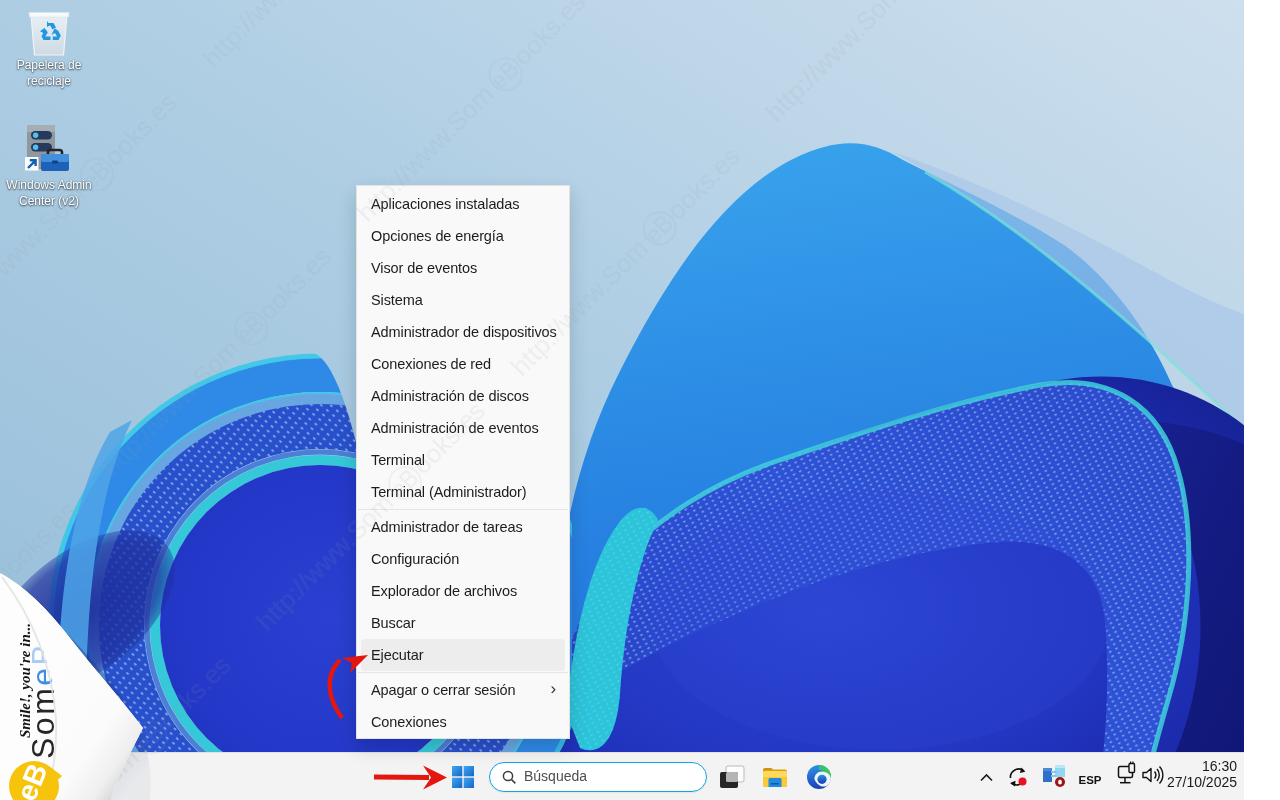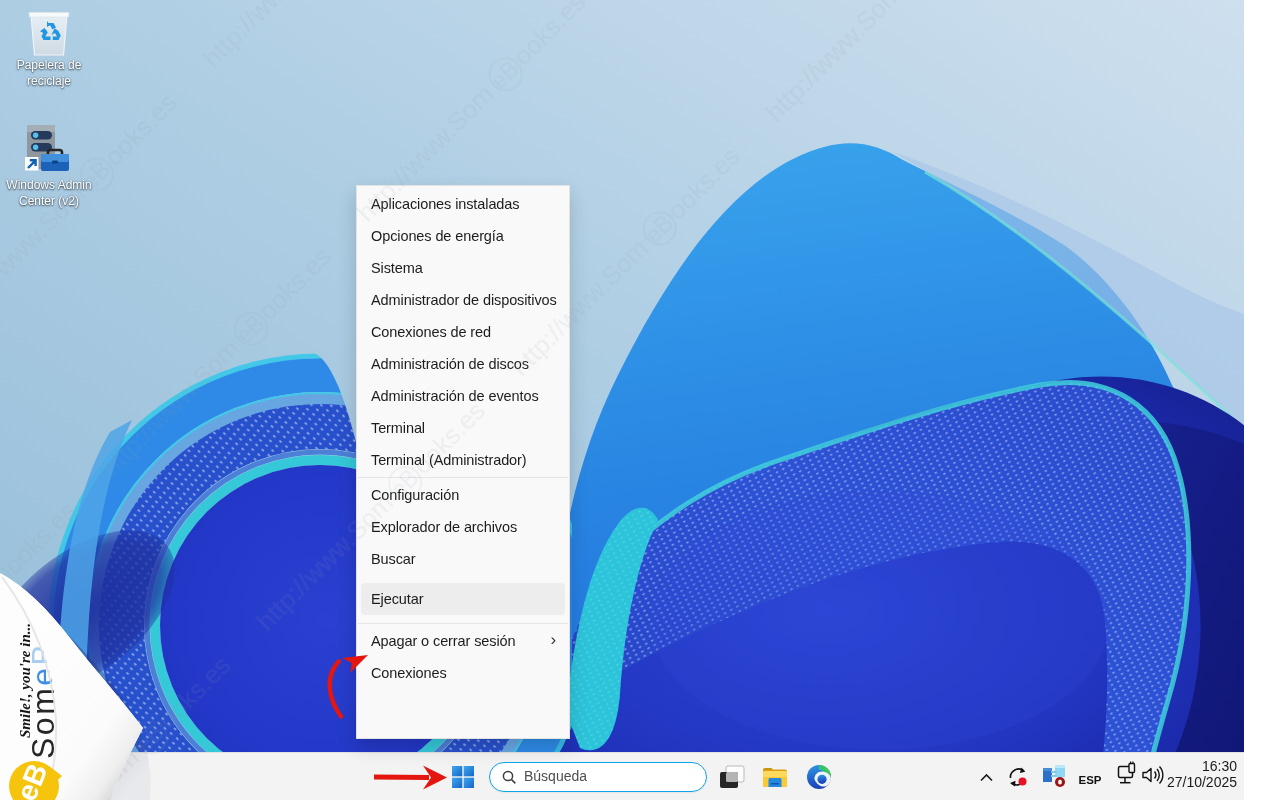--- a/index.html
+++ b/index.html
@@ -6,21 +6,21 @@
     font-family:"Liberation Sans",sans-serif;}
   #stage{position:relative;width:1244px;height:800px;overflow:hidden;background:#4d7c0f;}
   .abs{position:absolute;}
   
   #menu{position:absolute;left:356px;top:185px;width:214px;height:554px;
     background:#f9f9f9;border:1px solid rgba(0,0,0,0.09);border-radius:0;
     box-shadow:0 8px 18px rgba(0,0,0,0.16);box-sizing:border-box;padding-top:2px;z-index:20;}
   .mi{height:32px;line-height:32px;padding-left:14px;font-size:14.5px;color:#1c1c1c;
     letter-spacing:-0.1px;white-space:nowrap;position:relative;}
   .sep{height:1px;background:#e5e5e5;margin:1px 1px;}
-  .hl{background:#ededed;border-radius:4px;margin:8px 4px;padding-left:10px;}
+  .hl{background:#ededed;border-radius:4px;margin:0 4px;padding-left:10px;}
   .chev{position:absolute;right:13px;top:-1px;font-size:17px;color:#333;}
   
   #taskbar{position:absolute;left:0;top:752px;width:1280px;height:48px;
     background:#f3f3f3;border-top:1px solid rgba(0,0,0,0.07);box-sizing:border-box;z-index:10;}
   #search{position:absolute;left:489px;top:9px;width:218px;height:30px;background:#ffffff;
     border:1px solid #0ea5e9;border-radius:16px;box-sizing:border-box;
     box-shadow:0 1px 2px rgba(0,0,0,0.06);}
   #search span{position:absolute;left:34px;top:5px;font-size:14px;color:#4e4e4e;}
   .clock{position:absolute;right:43px;top:5px;text-align:right;font-size:14px;color:#1a1a1a;line-height:16px;}
   
@@ -161,28 +161,30 @@
     <rect x="18" y="30" width="28" height="8" rx="2" fill="#4290dc"></rect>
     <rect x="29" y="36.5" width="6" height="3" rx="1" fill="#0d4488"></rect>
     <rect x="2" y="33" width="13.5" height="13.5" fill="#fdfdfd"></rect>
     <path d="M 5,44 L 12.4,36.6 M 6.8,36.3 L 12.6,36.3 L 12.6,42.1" stroke="#1060b4" stroke-width="2.4" fill="none"></path>
   </svg>
   <div class="dlabel" style="left:1px;top:177px;">Windows Admin<br>Center (v2)</div>
 
   <div id="menu">
     <div class="mi">Aplicaciones instaladas</div>
     <div class="mi">Opciones de energía</div>
+    <div class="mi">Visor de eventos</div>
     <div class="mi">Sistema</div>
     <div class="mi">Administrador de dispositivos</div>
     <div class="mi">Conexiones de red</div>
     <div class="mi">Administración de discos</div>
     <div class="mi">Administración de eventos</div>
     <div class="mi">Terminal</div>
     <div class="mi">Terminal (Administrador)</div>
     <div class="sep"></div>
+    <div class="mi">Administrador de tareas</div>
     <div class="mi">Configuración</div>
     <div class="mi">Explorador de archivos</div>
     <div class="mi">Buscar</div>
     <div class="mi hl">Ejecutar</div>
     <div class="sep"></div>
     <div class="mi">Apagar o cerrar sesión<span class="chev">›</span></div>
     <div class="mi">Conexiones</div>
   </div>
 
   <div id="taskbar">

